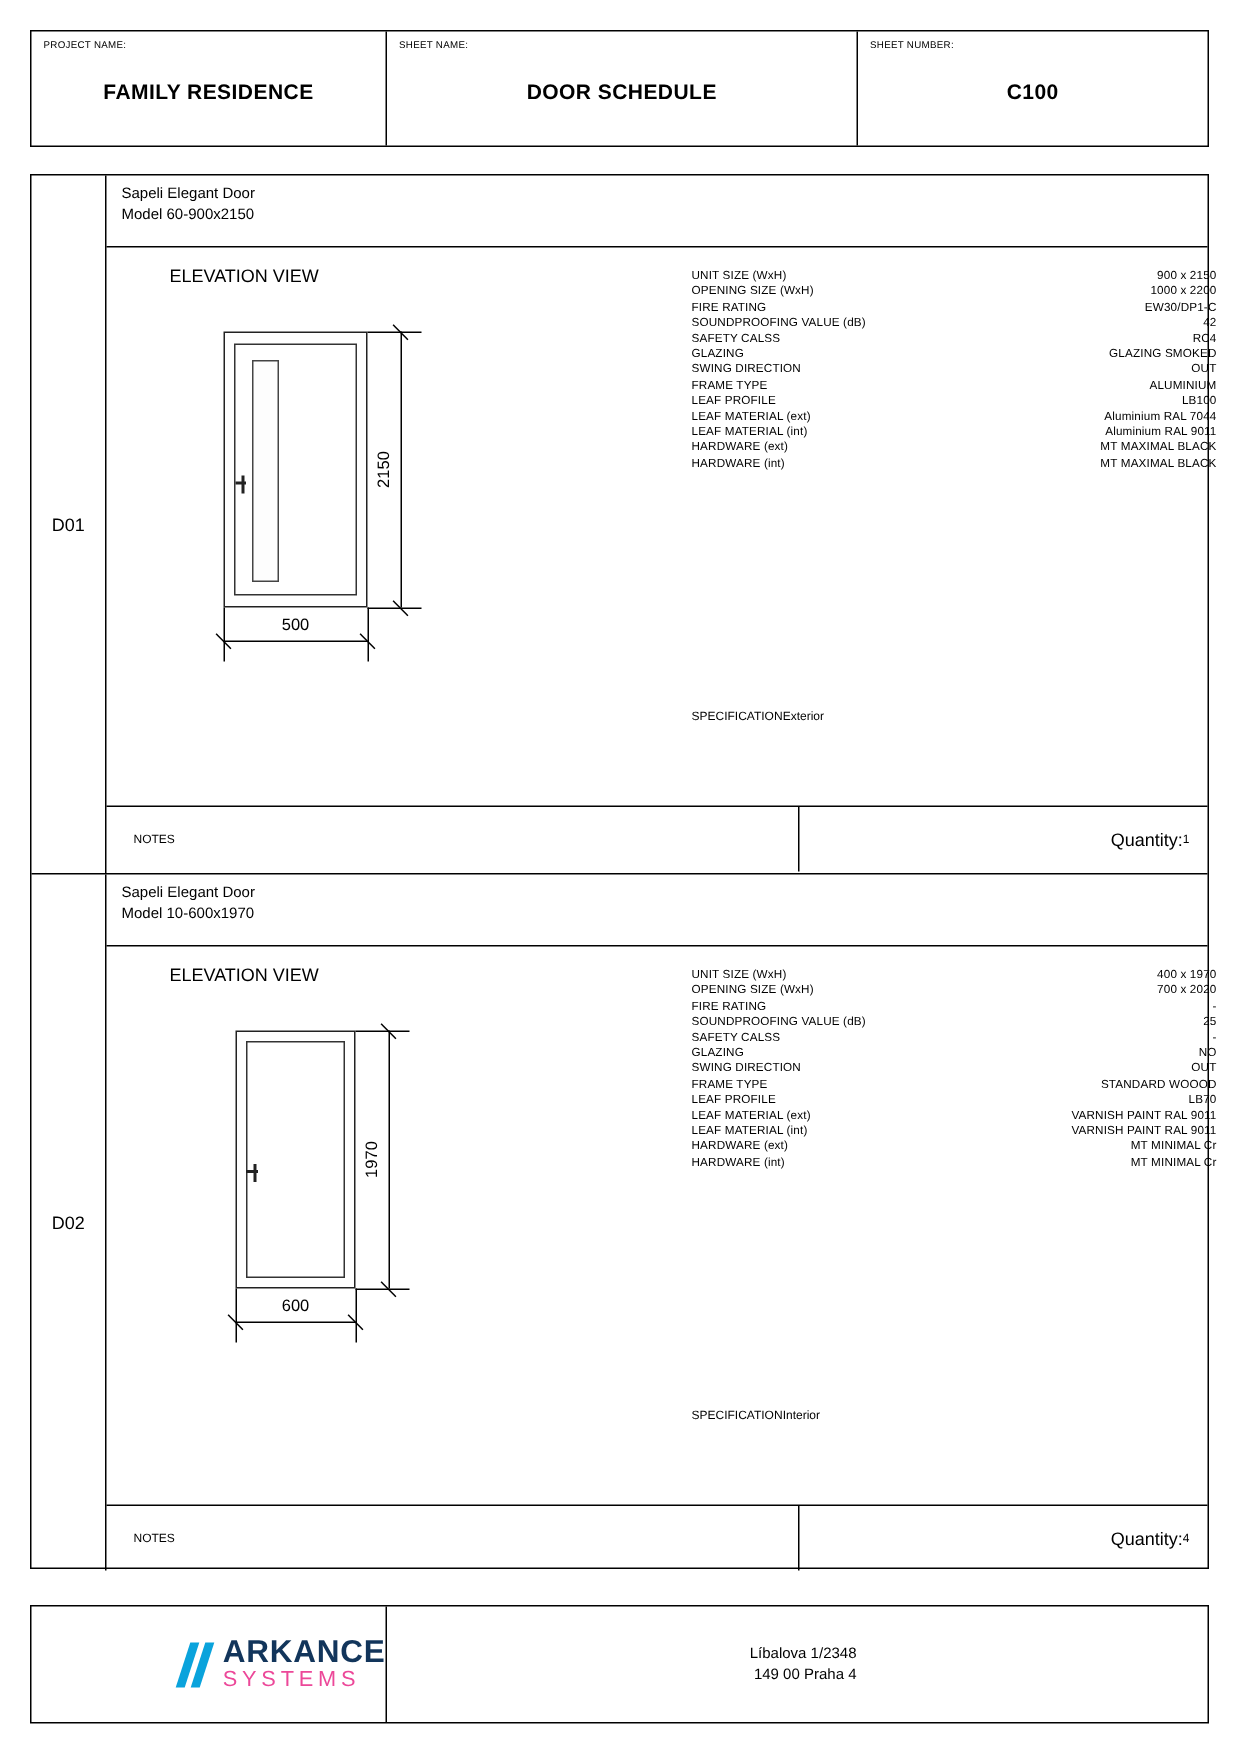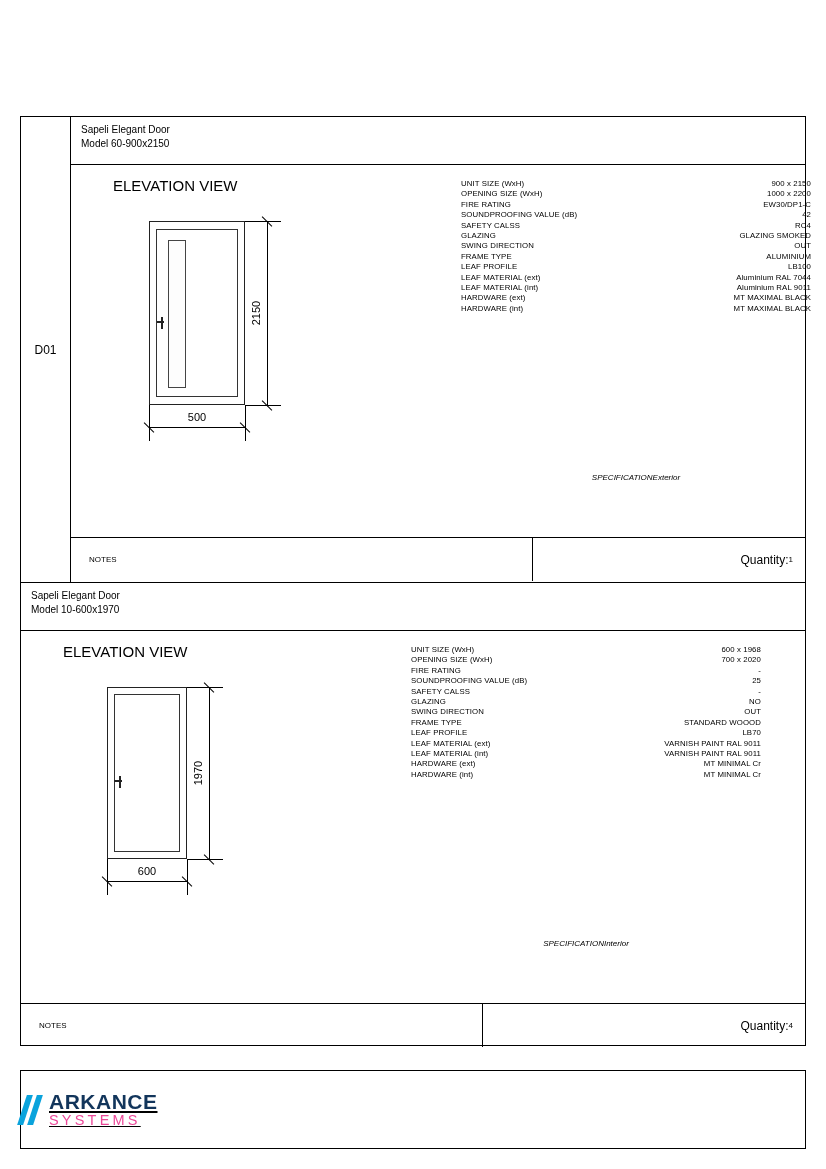--- a/index.html
+++ b/index.html
@@ -98,21 +98,21 @@
   }
   .row-content {
     position: relative;
     height: 416px;
   }
 
   
   .elev-title {
     position: absolute;
     left: 42px; top: 12px;
-    font-size: 15px;
+    font-size: 12px;
   }
   .elev-area {
     position: absolute;
     left: 0; top: 0; right: 0; bottom: 0;
   }
 
   
   .door {
     position: absolute;
     box-sizing: border-box;
@@ -173,23 +173,22 @@
     letter-spacing: 0.1px;
   }
   .spec-key { text-align: left; white-space: nowrap; }
   .spec-val { text-align: right; white-space: nowrap; }
 
   .spec-foot {
     position: absolute;
     left: 390px; top: 308px;
     width: 350px;
     display: flex;
-    justify-content: center;
+    justify-content: flex-start;
     font-size: 8px;
-    font-style: italic;
   }
 
   
   .band {
     position: absolute;
     left: 0; right: 0; bottom: 0;
     height: 44px;
     box-sizing: border-box;
     border-top: 1px solid #000;
     display: flex;
@@ -218,24 +217,23 @@
     position: absolute;
     left: 20px; top: 1070px;
     width: 786px; height: 79px;
     border: 1px solid #000;
     box-sizing: border-box;
     display: flex;
   }
   .f-cell {
     box-sizing: border-box;
     display: flex;
-    align-items: flex-start;
+    align-items: flex-end;
     justify-content: center;
     flex-direction: column;
-    text-decoration: underline;
   }
   .f-cell + .f-cell { border-left: 1px solid #000; }
   .f-logo { width: 236px; }
   .f-addr { width: 314px; font-size: 10px; line-height: 14px; text-align: center; }
   .f-cred { flex: 1 1 auto; font-size: 10px; line-height: 15px; text-align: center; }
   .f-cred .strong { font-weight: bold; font-size: 11.5px; }
 
   .logo-wrap {
     display: flex;
     align-items: center;
@@ -271,20 +269,34 @@
     letter-spacing: 3.2px;
     color: #ec4899;
     margin-top: 1px;
   }
 </style>
 </head>
 <body>
 
 <div class="sheet">
 
+  <div class="titleblock">
+    <div class="tb-cell tb-cell-1">
+      <div class="tb-label">PROJECT NAME:</div>
+      <div class="tb-value">FAMILY RESIDENCE</div>
+    </div>
+    <div class="tb-cell tb-cell-2">
+      <div class="tb-label">SHEET NAME:</div>
+      <div class="tb-value">DOOR SCHEDULE</div>
+    </div>
+    <div class="tb-cell tb-cell-3">
+      <div class="tb-label">SHEET NUMBER:</div>
+      <div class="tb-value">C100</div>
+    </div>
+  </div>
 
   <div class="schedule">
 
     <div class="row">
       <div class="row-code">D01</div>
       <div class="row-body">
 
         <div class="row-header">
           <div>Sapeli Elegant Door</div>
           <div>Model 60-900x2150</div>
@@ -386,20 +398,21 @@
               <span class="qty-label">Quantity:</span>
               <span class="qty-value">1</span>
             </div>
           </div>
 
         </div>
       </div>
     </div>
 
     <div class="row">
+      <div class="row-code">D02</div>
       <div class="row-body">
 
         <div class="row-header">
           <div>Sapeli Elegant Door</div>
           <div>Model 10-600x1970</div>
         </div>
 
         <div class="row-content">
 
           <div class="elev-title">ELEVATION VIEW</div>
@@ -423,21 +436,21 @@
             <div class="tick d1" style="left:79px; top:250px;"></div>
             <div class="tick d1" style="left:159px; top:250px;"></div>
             <div class="dim-line" style="left:86px; top:228px; width:1px; height:36px;"></div>
             <div class="dim-line" style="left:166px; top:228px; width:1px; height:36px;"></div>
             <div class="dim-text" style="left:86px; top:234px; width:80px; text-align:center;">600</div>
           </div>
 
           <div class="spec">
             <div class="spec-row">
                 <span class="spec-key">UNIT SIZE (WxH)</span>
-                <span class="spec-val">600 x  1968</span>
+                <span class="spec-val">400 x  1970</span>
               </div>
             <div class="spec-row">
                 <span class="spec-key">OPENING SIZE (WxH)</span>
                 <span class="spec-val">700 x  2020</span>
               </div>
             <div class="spec-row">
                 <span class="spec-key">FIRE RATING</span>
                 <span class="spec-val">-</span>
               </div>
             <div class="spec-row">
@@ -509,15 +522,19 @@
         <span class="logo-slashes">
             <i></i>
             <i></i>
           </span>
         <span class="logo-text">
           <span class="logo-ark">ARKANCE</span>
           <span class="logo-sys">SYSTEMS</span>
         </span>
       </div>
     </div>
+    <div class="f-cell f-addr">
+      <div>Líbalova 1/2348</div>
+      <div>149 00  Praha 4</div>
+    </div>
   </div>
 
 </div>
 
 </body></html>

